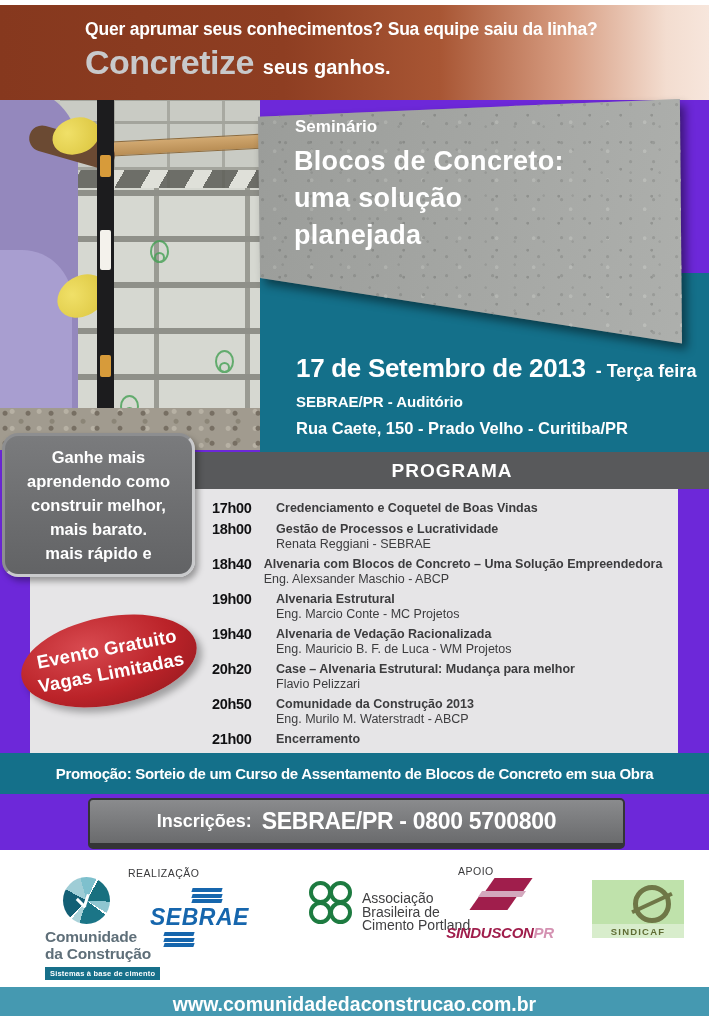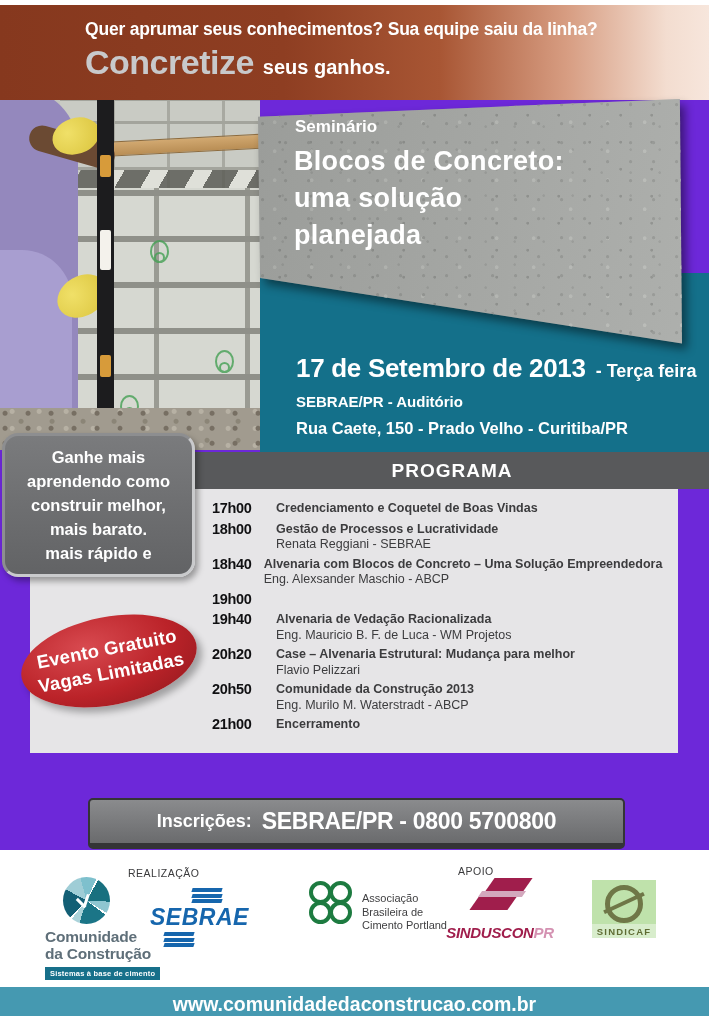--- a/index.html
+++ b/index.html
@@ -127,34 +127,34 @@
   .sb-stripes{display:flex;flex-direction:column;gap:1.5px;}
   .sb-stripes.top{margin-left:42px;}
   .sb-stripes.bottom{margin-left:14px;}
   .sb-bar{width:30px;height:4px;background:#1666ad;transform:skewX(-18deg);}
   .sb-word{color:#1666ad;font-weight:bold;font-style:italic;font-size:23px;letter-spacing:0.5px;margin:1px 0;}
 
   .abcp-logo{position:absolute;left:310px;top:32px;display:flex;gap:10px;}
   .abcp-mark{width:42px;}
   .abcp-row{display:flex;}
   .abcp-c{width:15px;height:15px;border:4.5px solid #1d7b40;border-radius:50%;margin:-1.5px;}
-  .abcp-text{font-size:11px;color:#3f3f41;line-height:13.5px;padding-top:10px;}
+  .abcp-text{font-size:14px;color:#3f3f41;line-height:13.5px;padding-top:10px;}
   .abcp-text span{display:block;}
 
   .sinduscon-logo{position:absolute;left:440px;top:28px;width:120px;text-align:center;}
   .sd-mark{position:relative;width:64px;height:40px;margin:0 auto;}
   .sd-bar{position:absolute;height:13px;width:38px;background:#a01e4c;transform:skewX(-35deg);}
   .sd-bar.t{left:22px;top:0;}
   .sd-bar.b{left:6px;top:19px;}
   .sd-hl{position:absolute;left:12px;top:13px;width:44px;height:6px;background:#d3a8bd;transform:skewX(-35deg);}
   .sd-text{margin-top:6px;font-weight:bold;font-style:italic;font-size:15px;letter-spacing:-0.3px;}
   .sd-name{color:#a01e4c;}
   .sd-suffix{color:#d492b2;}
 
-  .sindicaf-logo{position:absolute;left:592px;top:30px;width:64px;height:58px;background:#bfe2ab;text-align:center;}
+  .sindicaf-logo{position:absolute;left:592px;top:30px;width:64px;height:58px;background:#bfe2ab;text-align:center;padding-left:28px;}
   .sc-swirl{position:relative;width:28px;height:28px;border:5px solid #6f7747;border-radius:50%;margin:5px auto 2px;}
   .sc-swirl::after{content:"";position:absolute;left:-8px;top:11px;width:44px;height:4px;background:#6f7747;transform:rotate(-25deg);}
   .sc-strip{position:absolute;left:0;bottom:0;width:100%;height:14px;background:rgba(255,255,255,0.4);
     display:flex;align-items:center;justify-content:center;}
   .sc-name{font-size:9.5px;font-weight:bold;color:#5f6b33;letter-spacing:1.2px;}
 
   
   .footer{position:absolute;left:0;top:982px;width:709px;height:34px;background:#4599b1;z-index:2;
     display:flex;align-items:center;justify-content:center;}
   .footer-url{color:#ffffff;font-weight:bold;font-size:19.5px;}
@@ -238,20 +238,24 @@
       </div>
       <div class="prog-row">
         <div class="prog-time">18h40</div>
         <div class="prog-text">
             <div class="prog-title">Alvenaria com Blocos de Concreto – Uma Solução Empreendedora</div>
             <div class="prog-speaker">Eng. Alexsander Maschio - ABCP</div>
           </div>
       </div>
       <div class="prog-row">
         <div class="prog-time">19h00</div>
+        <div class="prog-text">
+            <div class="prog-title">Alvenaria Estrutural</div>
+            <div class="prog-speaker">Eng. Marcio Conte - MC Projetos</div>
+          </div>
       </div>
       <div class="prog-row">
         <div class="prog-time">19h40</div>
         <div class="prog-text">
             <div class="prog-title">Alvenaria de Vedação Racionalizada</div>
             <div class="prog-speaker">Eng. Mauricio B. F. de Luca - WM Projetos</div>
           </div>
       </div>
       <div class="prog-row">
         <div class="prog-time">20h20</div>
@@ -283,20 +287,23 @@
     <span>construir melhor,</span>
     <span>mais barato.</span>
     <span>mais rápido e</span>
   </div>
 
   <div class="badge">
     <span>Evento Gratuito</span>
     <span>Vagas Limitadas</span>
   </div>
 
+  <div class="promo-bar">
+    <span class="promo-text">Promoção: Sorteio de um Curso de Assentamento de Blocos de Concreto em sua Obra</span>
+  </div>
 
   <div class="inscr">
     <span class="inscr-label">Inscrições:</span>
     <span class="inscr-value">SEBRAE/PR - 0800 5700800</span>
   </div>
 
   <div class="sponsors">
     <div class="sec-label lbl-realizacao">REALIZAÇÃO</div>
     <div class="sec-label lbl-apoio">APOIO</div>
 

